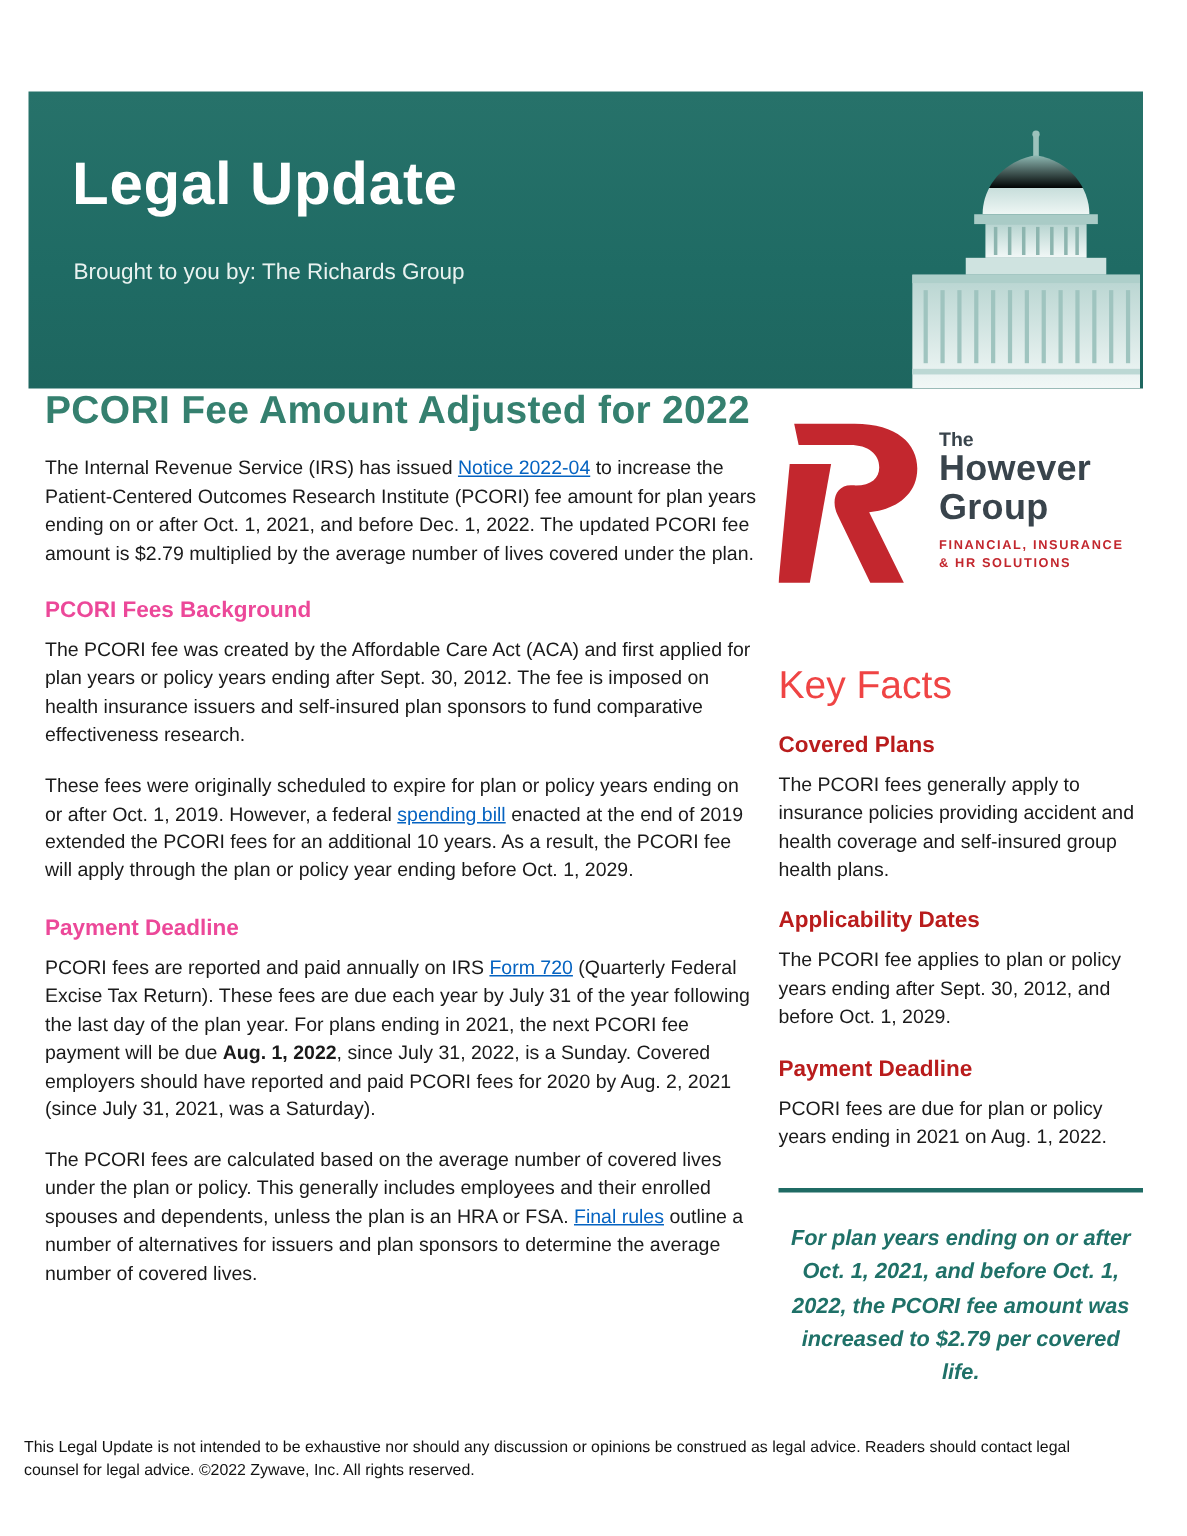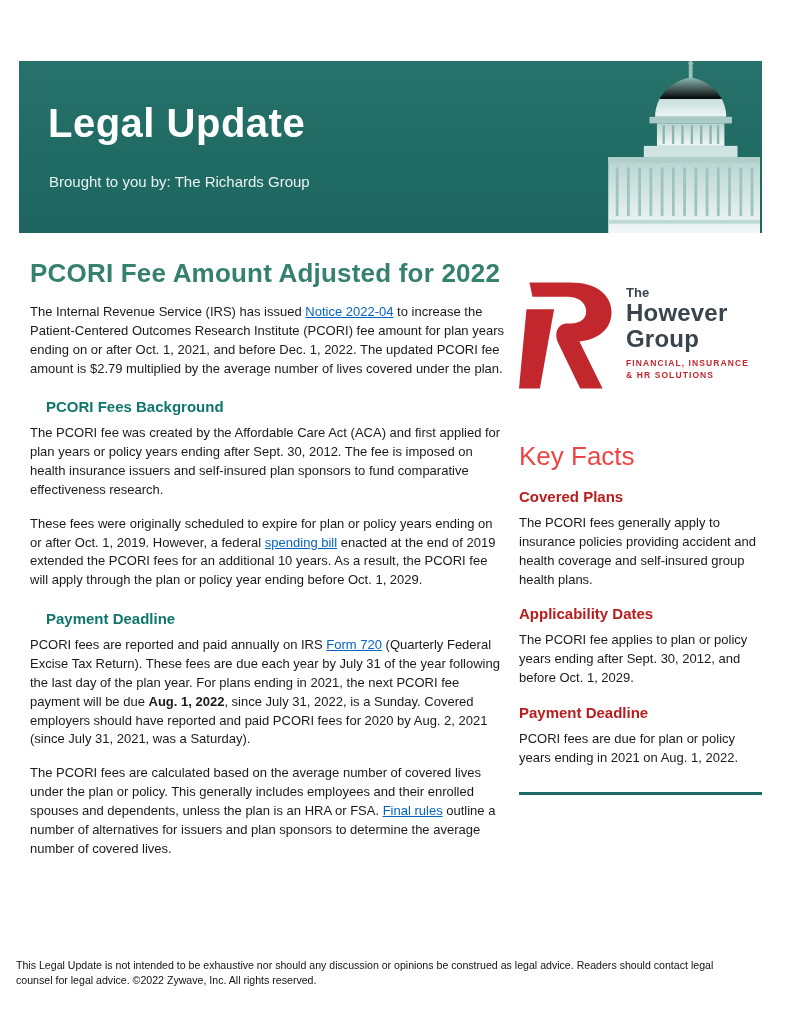--- a/index.html
+++ b/index.html
@@ -8,21 +8,21 @@
     background: #ffffff;
     font-family: "Liberation Sans", sans-serif;
     position: relative;
     overflow: hidden;
   }
 
   
   .banner {
     position: absolute;
     left: 19px; top: 61px;
-    width: 743px; height: 172px;
+    width: 743px; height: 198px;
     background: linear-gradient(180deg, #27726a 0%, #1f6b64 60%, #1e665f 100%);
     overflow: hidden;
   }
   .banner-title {
     position: absolute; left: 29px; top: 40px;
     font-size: 40px; font-weight: bold; color: #ffffff;
     letter-spacing: 0.5px;
   }
   .banner-subtitle {
     position: absolute; left: 30px; top: 112px;
@@ -45,22 +45,22 @@
 
   .article-title {
     font-size: 26px; font-weight: 600; color: #35806f;
     margin: 4px 0 14px 0; letter-spacing: 0.2px;
   }
   .para {
     font-size: 13px; line-height: 1.45; color: #1a1a1a;
     margin-bottom: 15px;
   }
   .section-heading {
-    font-size: 15px; font-weight: bold; color: #0f766e;
-    margin: 20px 0 9px 16px;
+    font-size: 15px; font-weight: bold; color: #ec4899;
+    margin: 20px 0 9px 0;
   }
   a.doc-link { color: #0563c1; text-decoration: underline; cursor: pointer; }
   .bold { font-weight: bold; }
 
   
   .logo-block {
     display: flex; align-items: flex-start;
     margin: 6px 0 36px 0; height: 145px;
   }
   .logo-r { width: 97px; height: 145px; flex: none; }
@@ -206,16 +206,17 @@
       <div class="keyfact-text">The PCORI fee applies to plan or policy years ending after Sept. 30, 2012, and before Oct. 1, 2029.</div>
     </div>
 
     <div>
       <div class="keyfact-heading">Payment Deadline</div>
       <div class="keyfact-text">PCORI fees are due for plan or policy years ending in 2021 on Aug. 1, 2022.</div>
     </div>
 
     <hr class="sidebar-divider">
 
+    <div class="callout">For plan years ending on or after Oct. 1, 2021, and before Oct. 1, 2022, the PCORI fee amount was increased to $2.79 per covered life.</div>
   </div>
 </div>
 
 <div class="footer">This Legal Update is not intended to be exhaustive nor should any discussion or opinions be construed as legal advice. Readers should contact legal counsel for legal advice. ©2022 Zywave, Inc. All rights reserved.</div>
 
 </body></html>

